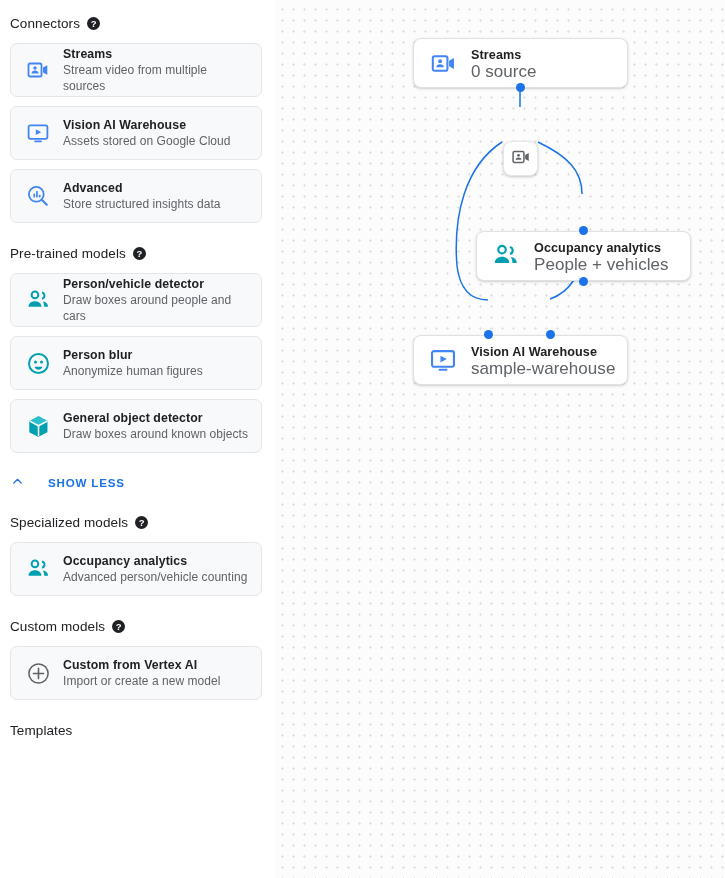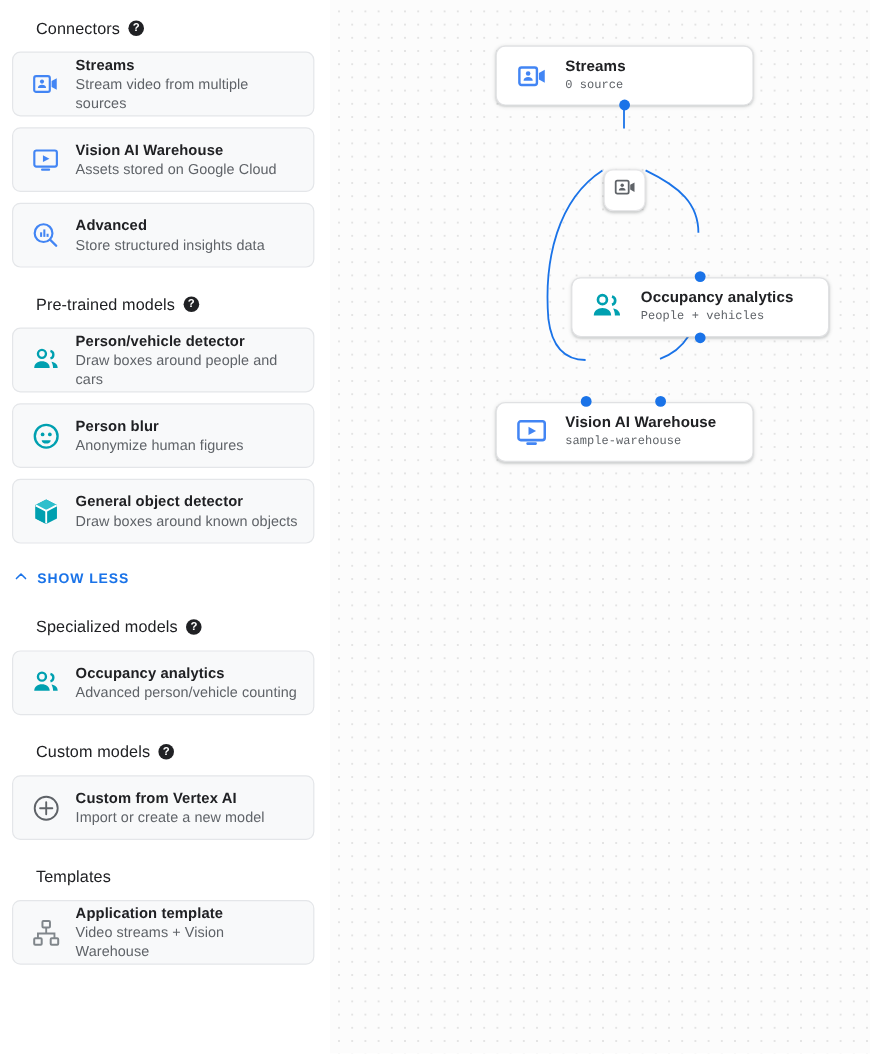--- a/index.html
+++ b/index.html
@@ -30,21 +30,20 @@
     display: flex;
     align-items: center;
     gap: 7px;
     padding: 0 0 0 10px;
     height: 22px;
   }
   .section-head .title {
     font-size: 13.5px;
     color: #202124;
     letter-spacing: .1px;
-    margin-left: 20px;
   }
   .help-icon {
     width: 13px; height: 13px;
     border-radius: 50%;
     background: #202124;
     color: #ffffff;
     font-size: 9.5px;
     font-weight: bold;
     line-height: 13px;
     text-align: center;
@@ -80,21 +79,21 @@
   .card .t2 {
     font-size: 12px;
     color: #5f6368;
     line-height: 16px;
     letter-spacing: .05px;
   }
 
   .show-less {
     display: flex;
     align-items: center;
-    gap: 7px;
+    gap: 24px;
     color: #1a73e8;
     font-size: 11.6px;
     font-weight: bold;
     letter-spacing: .8px;
     padding-left: 11px;
     cursor: pointer;
     height: 20px;
   }
 
   .gap-lg { height: 19px; }
@@ -132,23 +131,22 @@
     width: 30px; height: 30px; flex: 0 0 30px;
     display: flex; align-items: center; justify-content: center;
     margin-right: 13px;
   }
   .node .ntxt { display: flex; flex-direction: column; }
   .node .n1 {
     font-size: 12.6px; font-weight: bold; color: #202124; line-height: 17px;
     letter-spacing: .1px; white-space: nowrap;
   }
   .node .n2 {
-    font-size: 10px; color: #5f6368; line-height: 16px; letter-spacing: .05px;
+    font-size: 17px; color: #5f6368; line-height: 16px; letter-spacing: .05px;
     white-space: nowrap;
-    font-family: Liberation Mono, monospace;
   }
 
   .mini-node {
     position: absolute;
     background: #ffffff;
     border: 1px solid #e6e6e8;
     border-radius: 8px;
     box-shadow: 0 1px 3px rgba(60,64,67,.2), 0 1px 2px rgba(60,64,67,.1);
     display: flex; align-items: center; justify-content: center;
     cursor: pointer;
@@ -327,34 +325,20 @@
         <span class="t2">Import or create a new model</span>
       </span>
     </div>
 
     <div class="gap-lg"></div>
 
     <div class="section-head">
       <span class="title">Templates</span>
     </div>
 
-    <div class="card">
-      <span class="ico">
-        <svg width="25" height="25" viewBox="0 0 24 24">
-          <rect x="9" y="2.4" width="6" height="5.2" rx=".8" fill="none" stroke="#80868b" stroke-width="1.6"></rect>
-          <rect x="2.4" y="16.2" width="6" height="5.2" rx=".8" fill="none" stroke="#80868b" stroke-width="1.6"></rect>
-          <rect x="15.6" y="16.2" width="6" height="5.2" rx=".8" fill="none" stroke="#80868b" stroke-width="1.6"></rect>
-          <path d="M12 7.8v4.6M5.4 16v-3.6h13.2V16" fill="none" stroke="#80868b" stroke-width="1.5"></path>
-        </svg>
-      </span>
-      <span class="txt">
-        <span class="t1">Application template</span>
-        <span class="t2">Video streams + Vision Warehouse</span>
-      </span>
-    </div>
   </div>
 
   <div class="canvas">
 
     <svg class="canvas-edges" viewBox="0 0 443 878">
 
       <path d="M245 51 L245 60 L245 107" fill="none" stroke="#1a73e8" stroke-width="1.5"></path>
 
       <path d="M263 142 C292 156 307 170 307 194" fill="none" stroke="#1a73e8" stroke-width="1.5"></path>
 

